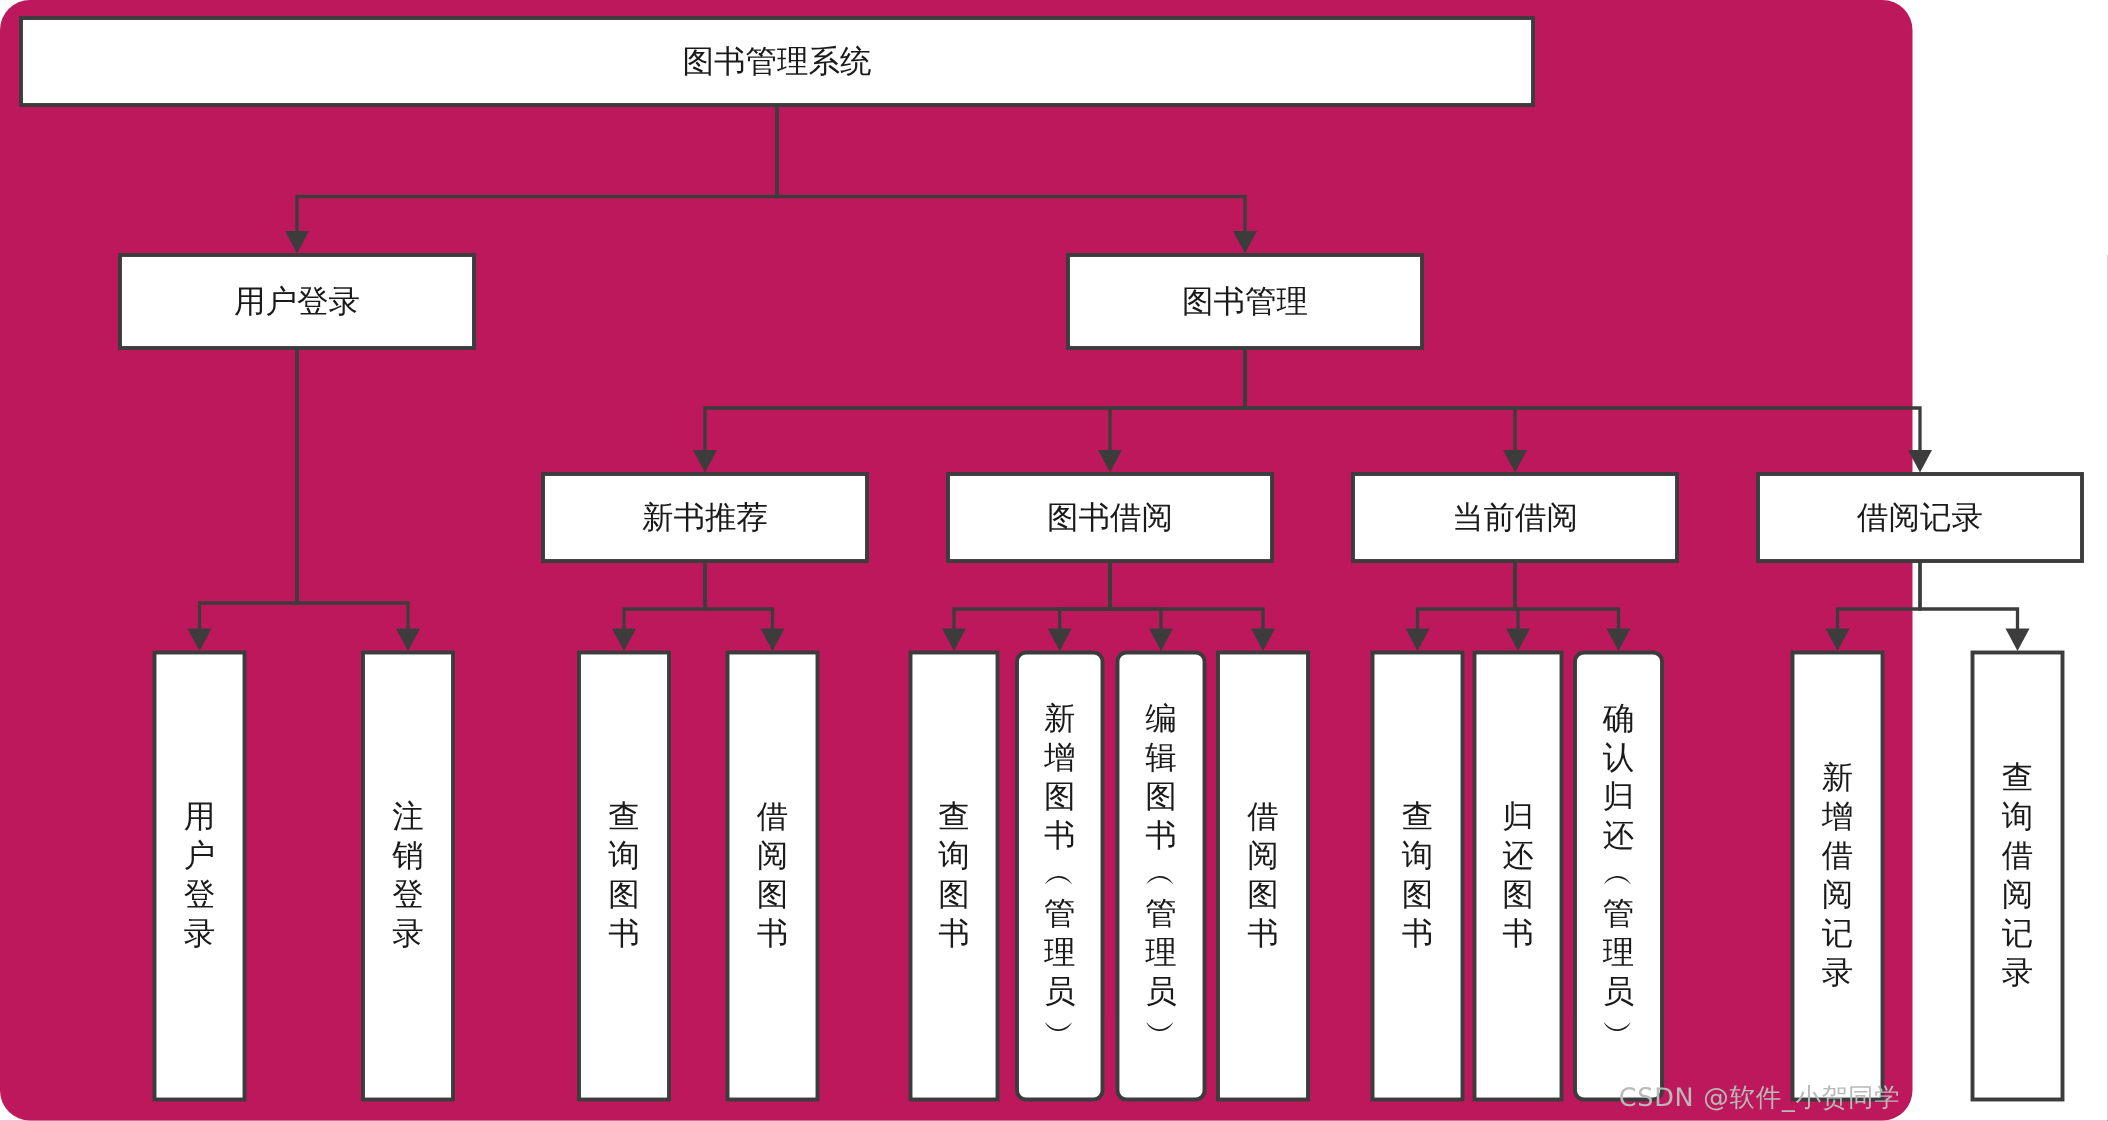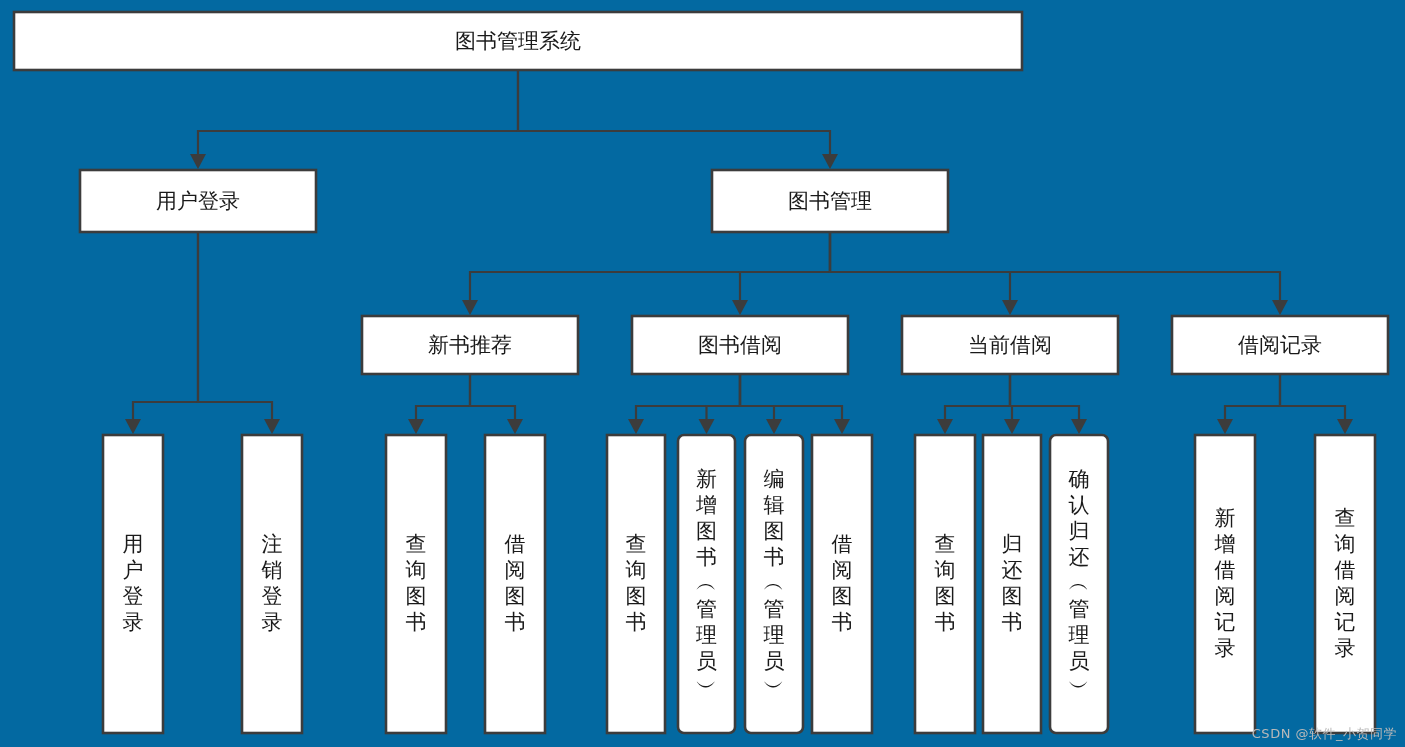--- a/index.html
+++ b/index.html
@@ -9,23 +9,24 @@
     background: #ffffff;
   }
   body {
     width: 1405px;
     height: 747px;
     overflow: hidden;
     font-family: "DejaVu Sans", "Liberation Sans", sans-serif;
   }
   #diagram-root {
     position: relative;
-    width: 1405px;
+    width: 1275px;
     height: 747px;
-    background: #0369a1;
+    background: #be185d;
+    border-radius: 20px;
   }
   svg#flow-svg {
     position: absolute;
     left: 0;
     top: 0;
     width: 1405px;
     height: 747px;
     display: block;
   }
   .node-box {
@@ -56,21 +57,21 @@
   }
   .arrow-head {
     fill: #3c3c3c;
     stroke: none;
   }
   .watermark {
     position: absolute;
     right: 8px;
     bottom: 4px;
     font-family: "DejaVu Sans", "Liberation Sans", sans-serif;
-    font-size: 13px;
+    font-size: 17px;
     color: #b9b9b9;
     letter-spacing: 0.5px;
     white-space: nowrap;
     user-select: none;
   }
 </style>
 </head>
 <body>
 
 <div id="diagram-root">

